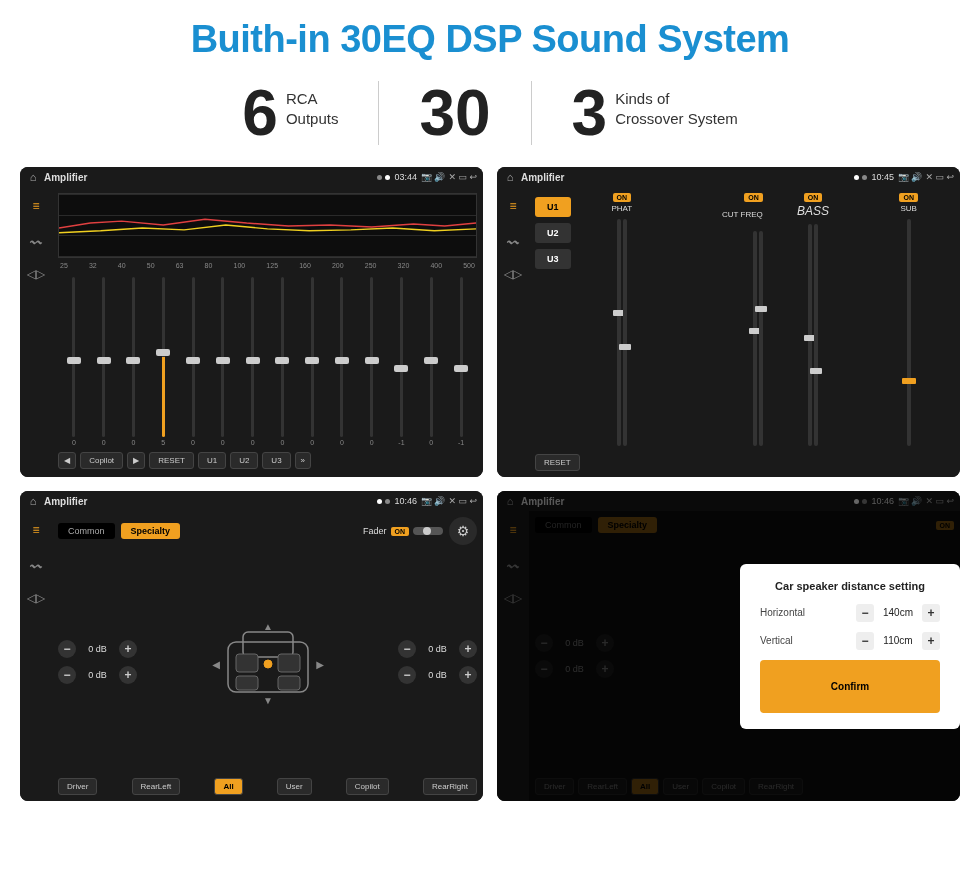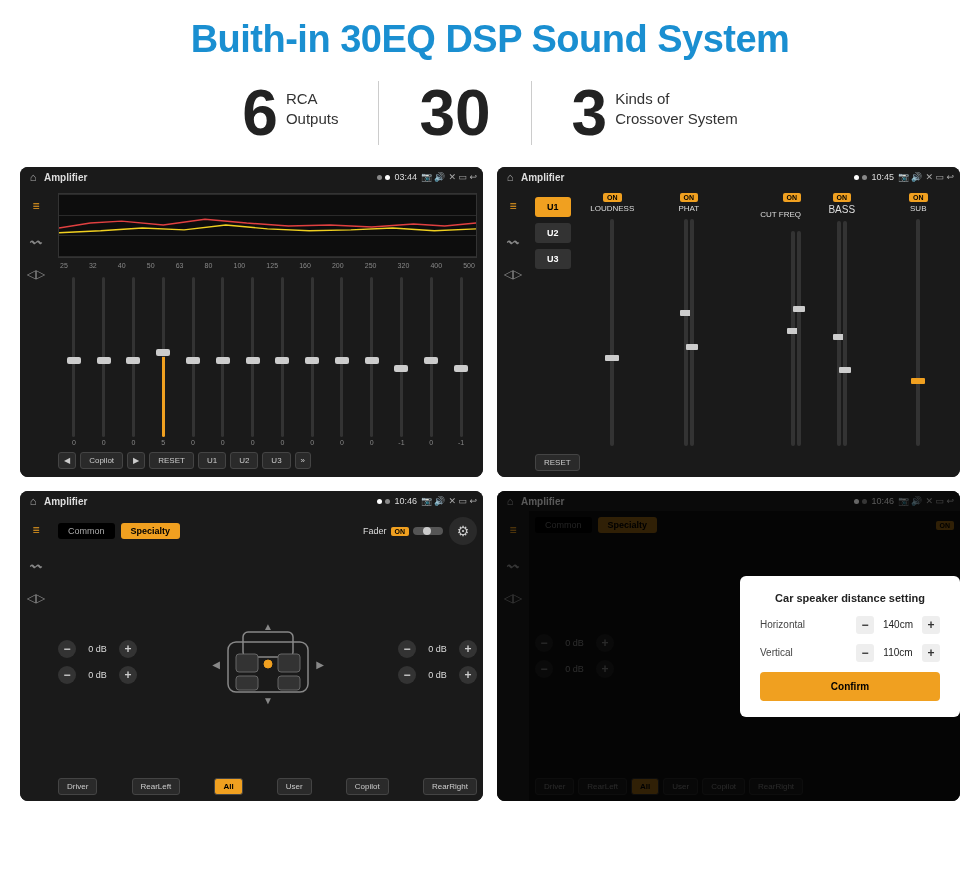--- a/index.html
+++ b/index.html
@@ -381,21 +381,21 @@
       color: #222;
       min-width: 40px;
       text-align: center;
     }
 
     .dialog-confirm {
       background: #f0a020;
       color: #000;
       font-size: 10px;
       font-weight: bold;
-      padding: 9px 30px;
+      padding: 21px 30px;
       border-radius: 4px;
       margin-top: 6px;
     }
 
     .on-badge {
       background: #f0a020;
       color: #000;
       font-size: 7px;
       font-weight: bold;
       padding: 1px 4px;
@@ -613,27 +613,20 @@
         <div style="display:flex; gap:6px; flex:1;">
 
           <div style="display:flex; flex-direction:column; gap:6px; justify-content:flex-start; padding-top:4px;">
             <div class="preset-btn">U1</div>
             <div class="preset-btn" style="background:#333; color:#fff;">U2</div>
             <div class="preset-btn" style="background:#333; color:#fff;">U3</div>
           </div>
 
           <div style="display:flex; gap:5px; flex:1; overflow:hidden;">
 
-            <div style="display:flex;flex-direction:column;align-items:center;gap:2px;flex:1;">
-              <div class="on-badge">ON</div>
-              <div style="font-size:8px;color:#ddd;text-align:center;">LOUDNESS</div>
-              <div style="flex:1;width:4px;background:#333;border-radius:2px;position:relative;margin:4px 0;">
-                <div style="width:14px;height:6px;background:#ccc;border-radius:1px;position:absolute;left:50%;transform:translateX(-50%);top:60%;"></div>
-              </div>
-            </div>
 
             <div style="display:flex;flex-direction:column;align-items:center;gap:2px;flex:1;">
               <div class="on-badge">ON</div>
               <div style="font-size:8px;color:#ddd;text-align:center;">PHAT</div>
               <div style="flex:1;display:flex;gap:2px;align-items:stretch;margin:4px 0;">
                 <div style="width:4px;background:#333;border-radius:2px;position:relative;">
                   <div style="width:12px;height:6px;background:#ccc;border-radius:1px;position:absolute;left:50%;transform:translateX(-50%);top:40%;"></div>
                 </div>
                 <div style="width:4px;background:#333;border-radius:2px;position:relative;">
                   <div style="width:12px;height:6px;background:#ccc;border-radius:1px;position:absolute;left:50%;transform:translateX(-50%);top:55%;"></div>
@@ -649,21 +642,21 @@
                   <div style="width:12px;height:6px;background:#ccc;border-radius:1px;position:absolute;left:50%;transform:translateX(-50%);top:45%;"></div>
                 </div>
                 <div style="width:4px;background:#333;border-radius:2px;position:relative;">
                   <div style="width:12px;height:6px;background:#ccc;border-radius:1px;position:absolute;left:50%;transform:translateX(-50%);top:35%;"></div>
                 </div>
               </div>
             </div>
 
             <div style="display:flex;flex-direction:column;align-items:center;gap:2px;flex:1;">
               <div class="on-badge">ON</div>
-              <div style="font-size:10px;color:#ddd;">BASS</div>
+              <div style="font-size:12px;color:#ddd;font-style:italic;">BASS</div>
               <div style="flex:1;display:flex;gap:2px;align-items:stretch;margin:4px 0;">
                 <div style="width:4px;background:#333;border-radius:2px;position:relative;">
                   <div style="width:12px;height:6px;background:#ccc;border-radius:1px;position:absolute;left:50%;transform:translateX(-50%);top:50%;"></div>
                 </div>
                 <div style="width:4px;background:#333;border-radius:2px;position:relative;">
                   <div style="width:12px;height:6px;background:#ccc;border-radius:1px;position:absolute;left:50%;transform:translateX(-50%);top:65%;"></div>
                 </div>
               </div>
             </div>
 

